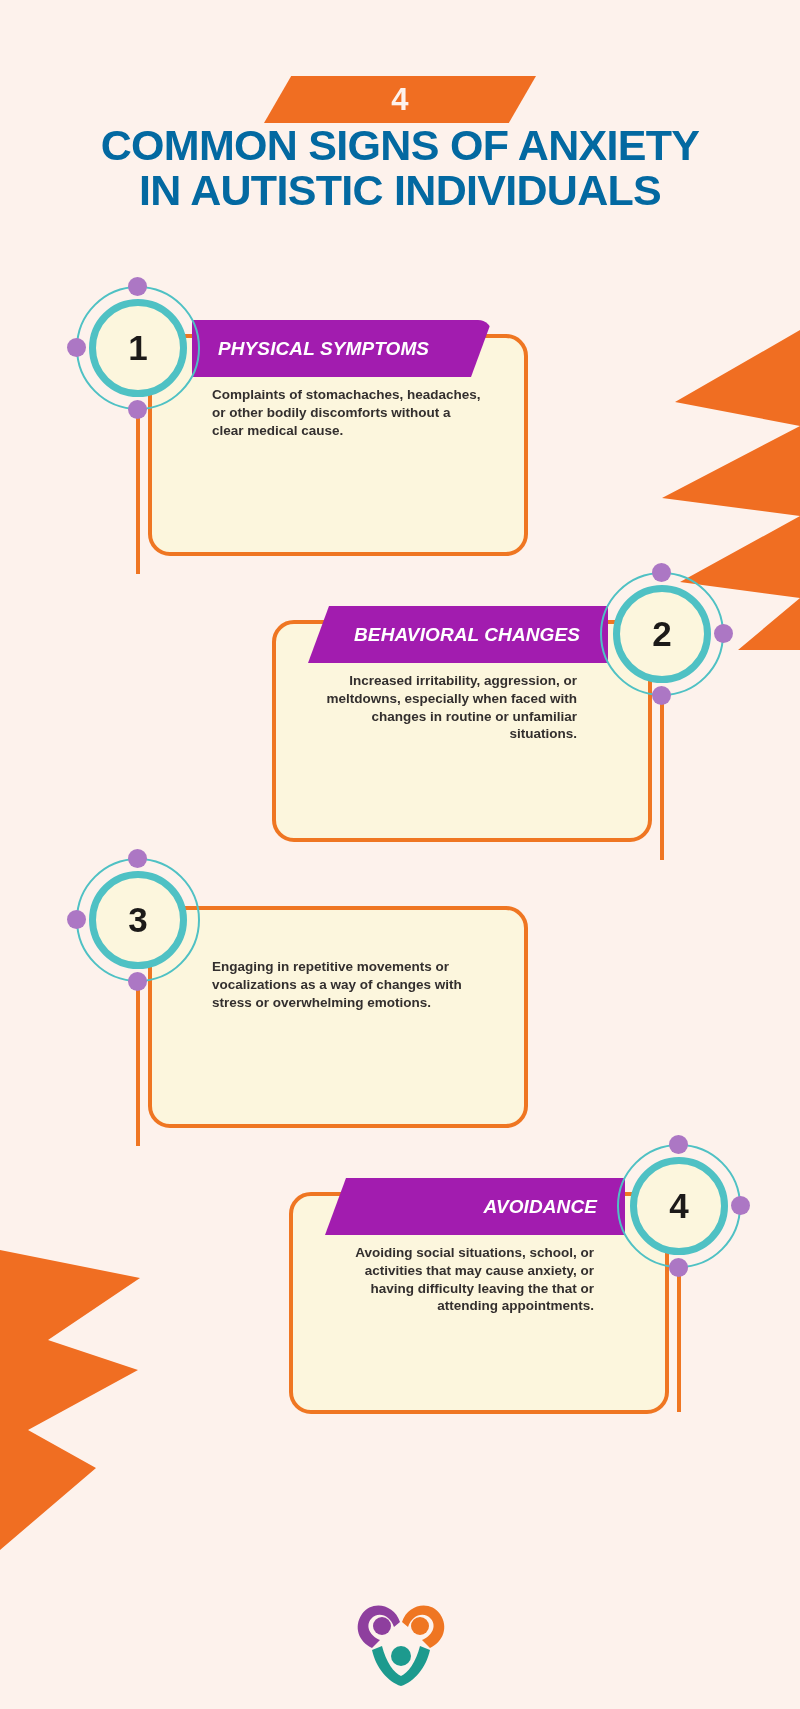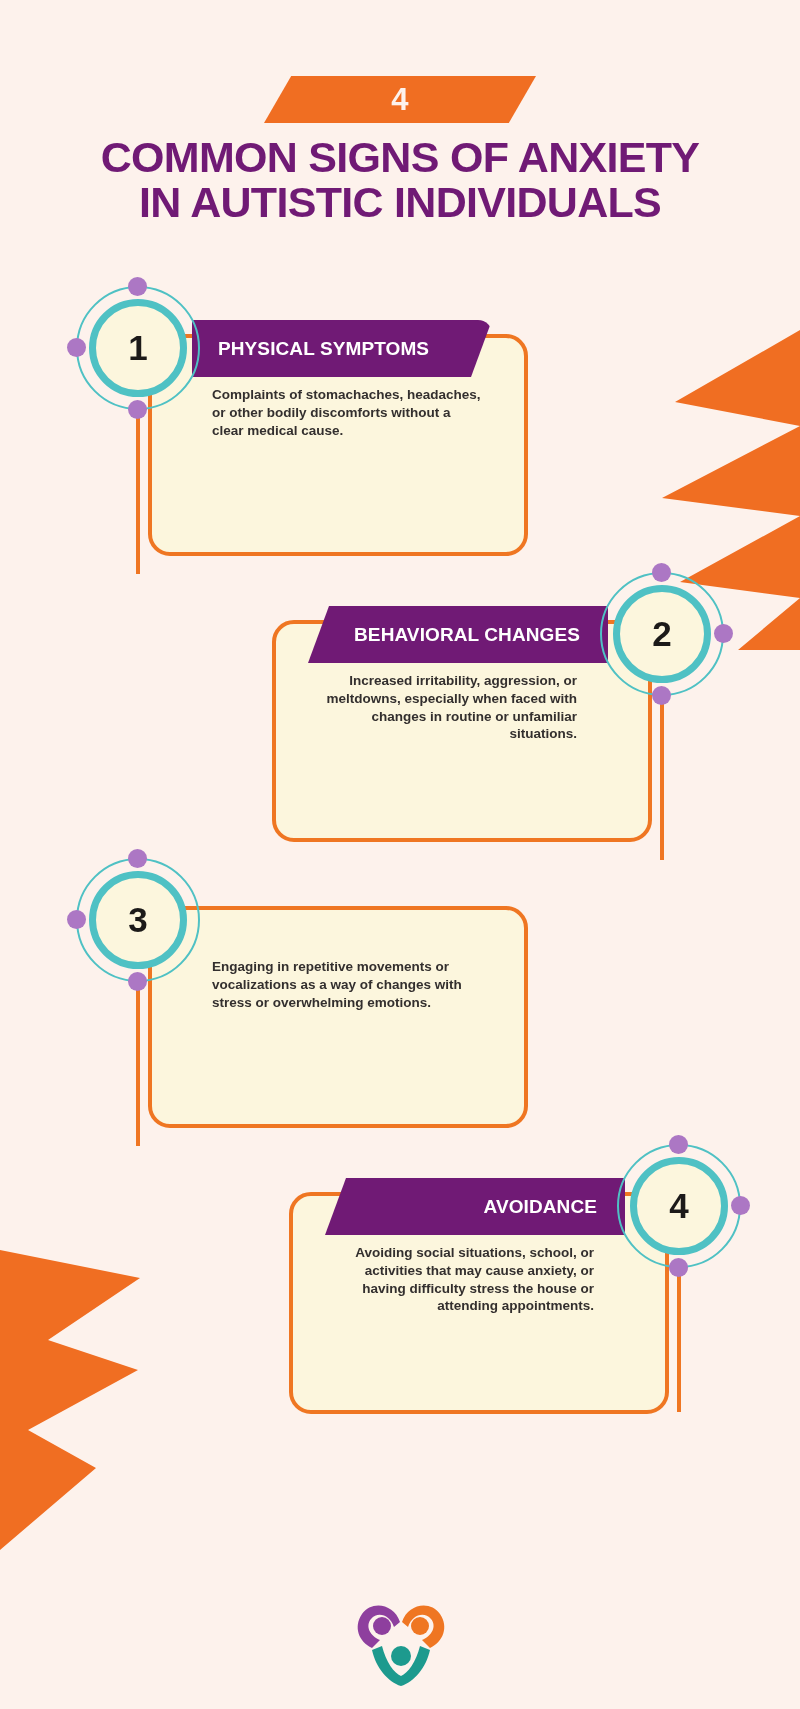--- a/index.html
+++ b/index.html
@@ -51,23 +51,23 @@
   }
   .count-banner .num {
     color: #fdf2ec;
     font-size: 31px;
     font-weight: bold;
     letter-spacing: 0.5px;
     line-height: 1;
   }
 
   .main-title {
-    margin: 12px auto 0;
+    margin: 0 auto 0;
     width: 620px;
-    color: #701a75;
+    color: #0369a1;
     font-size: 43px;
     font-weight: bold;
     line-height: 1.04;
     letter-spacing: -0.7px;
     text-transform: uppercase;
   }
 
   
   .step {
     position: absolute;
@@ -103,24 +103,25 @@
   }
   .left .card-text  { left: 212px; text-align: left; }
   .right .card-text { right: 223px; text-align: right; }
 
   
   .banner {
     position: absolute;
     top: 34px;
     height: 57px;
     width: 300px;
-    background: #701a75;
+    background: #a21caf;
     display: flex;
     align-items: center;
     z-index: 3;
+    font-style: italic;
   }
   .left .banner {
     left: 192px;
     clip-path: polygon(0 0, 100% 0, 93% 100%, 0 100%);
     border-top-right-radius: 14px;
     justify-content: flex-start;
     padding-left: 26px;
   }
   .right .banner {
     right: 192px;
@@ -292,21 +293,21 @@
     </div>
     <div class="badge">
       <div class="outer-ring"></div>
       <div class="inner-ring">
         <span class="num">4</span>
       </div>
       <div class="dot dot-top"></div>
       <div class="dot dot-side"></div>
       <div class="dot dot-bottom"></div>
     </div>
-    <p class="card-text">Avoiding social situations, school, or activities that may cause anxiety, or having difficulty stress the house or attending appointments.</p>
+    <p class="card-text">Avoiding social situations, school, or activities that may cause anxiety, or having difficulty leaving the that or attending appointments.</p>
   </div>
 
   <div class="logo">
     <svg width="100" height="92" viewBox="0 0 100 92" aria-hidden="true">
 
       <path d="M50 26 C44 8, 22 4, 12 18 C3 31, 9 46, 22 52 L30 44 C20 40, 15 30, 21 23 C28 15, 40 19, 44 31 Z" fill="#8e3f9e"></path>
 
       <path d="M52 26 C58 8, 80 4, 90 18 C99 31, 93 46, 80 52 L72 44 C82 40, 87 30, 81 23 C74 15, 62 19, 58 31 Z" fill="#ef7622"></path>
 
       <path d="M22 54 C26 72, 38 86, 51 90 C64 86, 76 72, 80 54 L70 50 C66 66, 58 77, 51 80 C44 77, 36 66, 32 50 Z" fill="#1d9a8e"></path>

